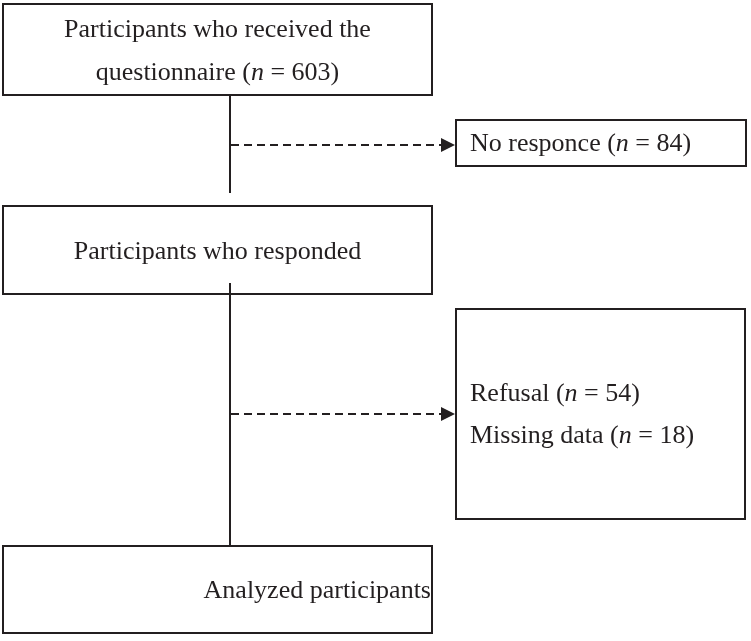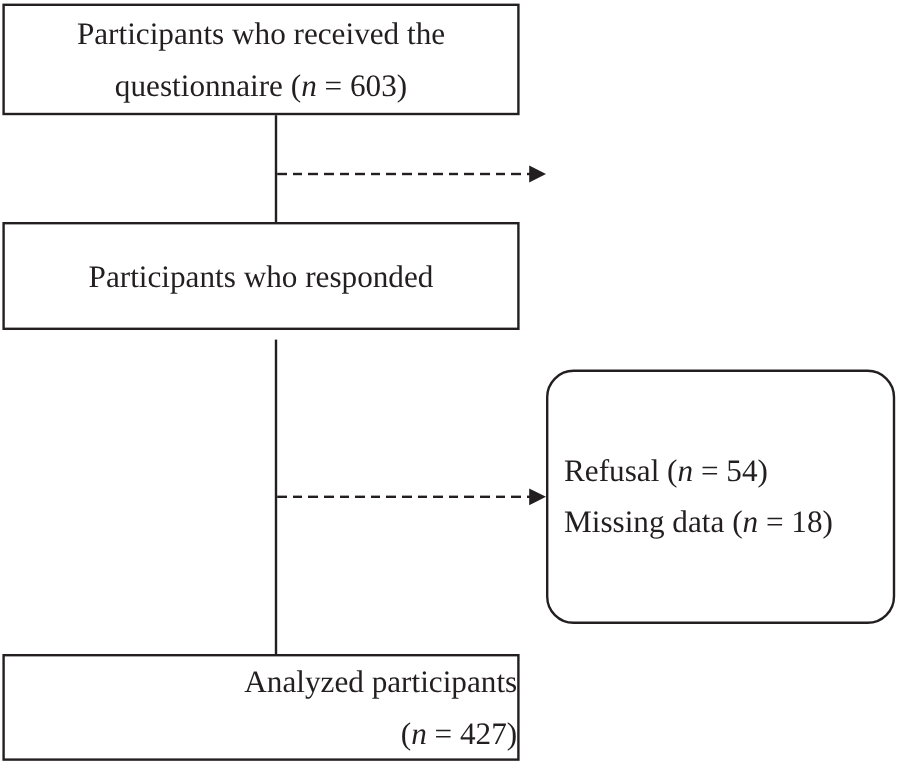--- a/index.html
+++ b/index.html
@@ -20,26 +20,26 @@
     background: var(--bg);
     display: flex;
     flex-direction: column;
     justify-content: center;
     font-size: 26px;
   }
   .box .line { white-space: nowrap; }
   .main-box { left: 2px; width: 431px; text-align: center; }
   .main-box .line { line-height: 43px; }
   #box-received  { top: 3px;   height: 93px; }
-  #box-responded { top: 185px; height: 90px; }
+  #box-responded { top: 205px; height: 90px; }
   #box-analyzed  { top: 545px; height: 89px; align-items: flex-end; }
   .side-box { text-align: left; padding-left: 13px; }
   .side-box .line { line-height: 42px; }
   #box-no-response { left: 455px; top: 119px; width: 292px; height: 48px; }
-  #box-exclusions  { left: 455px; top: 308px; width: 291px; height: 212px; border-radius: 23px; }
+  #box-exclusions  { left: 455px; top: 308px; width: 291px; height: 212px; }
   .vline {
     position: absolute;
     left: 229px;
     width: 2px;
     background: var(--ink);
   }
   #connector-top    { top: 96px;  height: 97px; }
   #connector-bottom { top: 283px; height: 262px; }
   .dash-line {
     position: absolute;
@@ -69,33 +69,35 @@
   <div class="box main-box" id="box-received">
       <div class="line">Participants who received the</div>
       <div class="line">questionnaire (<i>n</i> = 603)</div>
     </div>
 
   <div class="vline" id="connector-top"></div>
 
   <div class="dash-line" id="dash-no-response"></div>
   <div class="arrowhead" id="arrowhead-no-response"></div>
 
+  <div class="box side-box" id="box-no-response">
+      <div class="line">No responce (<i>n</i> = 84)</div>
+    </div>
 
   <div class="box main-box" id="box-responded">
       <div class="line">Participants who responded</div>
     </div>
 
   <div class="vline" id="connector-bottom"></div>
 
   <div class="dash-line" id="dash-exclusions"></div>
   <div class="arrowhead" id="arrowhead-exclusions"></div>
 
   <div class="box side-box" id="box-exclusions">
       <div class="line">Refusal (<i>n</i> = 54)</div>
       <div class="line">Missing data (<i>n</i> = 18)</div>
     </div>
 
   <div class="box main-box" id="box-analyzed">
       <div class="line">Analyzed participants</div>
-      <div class="line">(<i>n</i> = 427)</div>
     </div>
 
 </div>
 
 </body></html>

